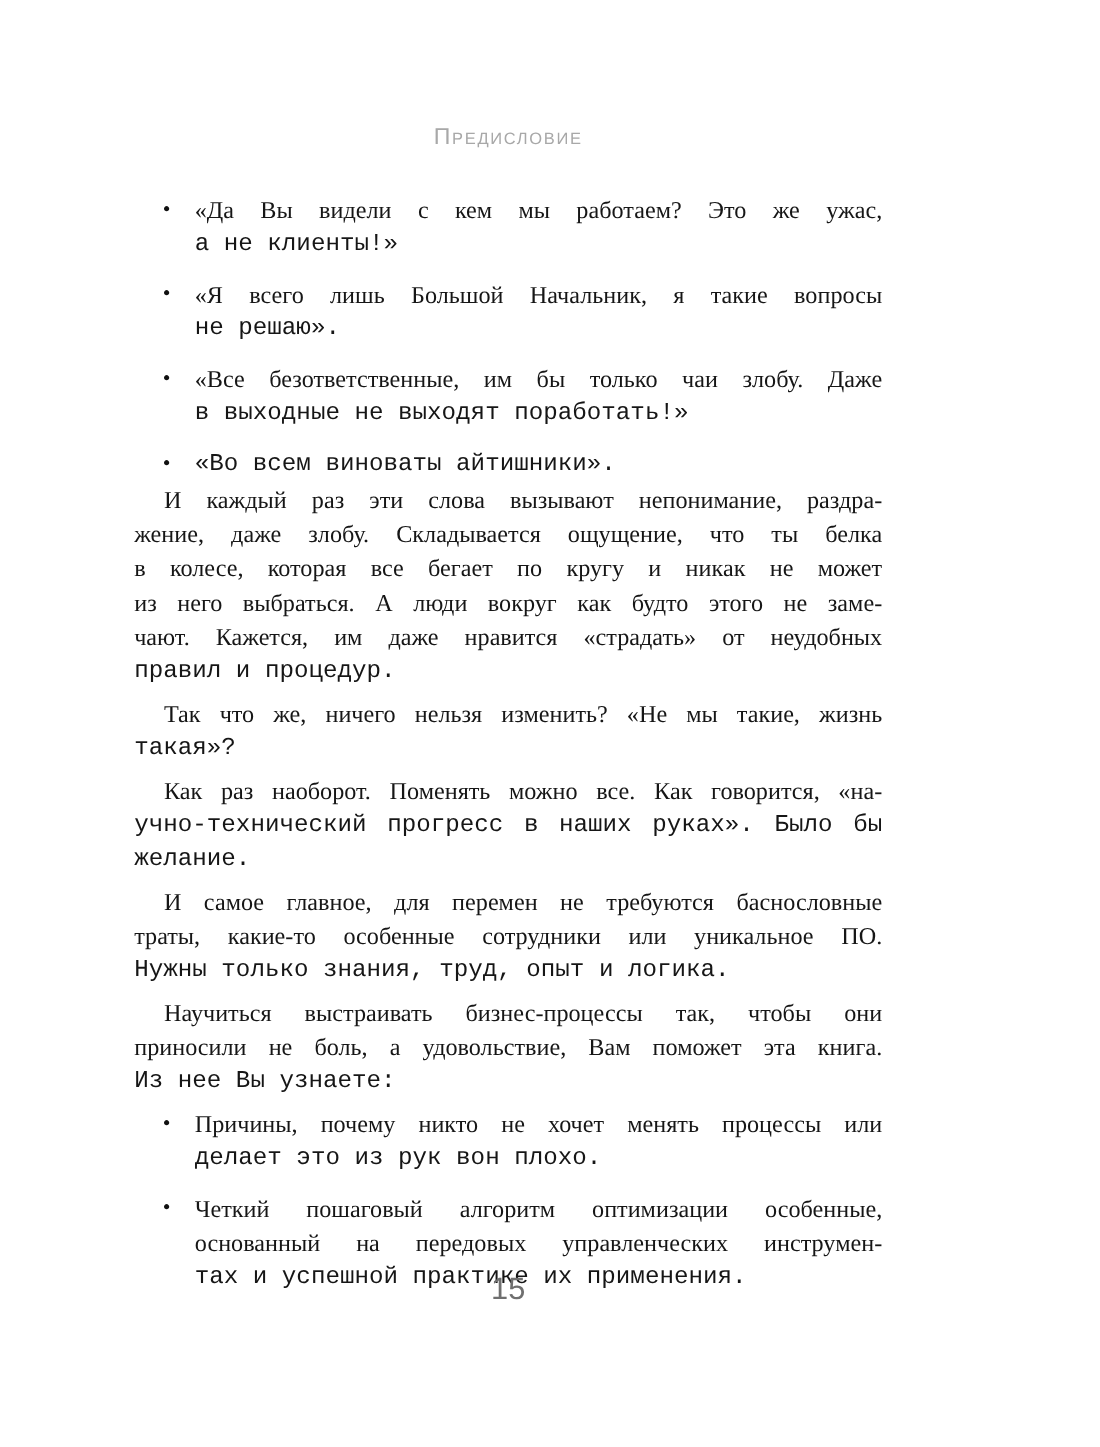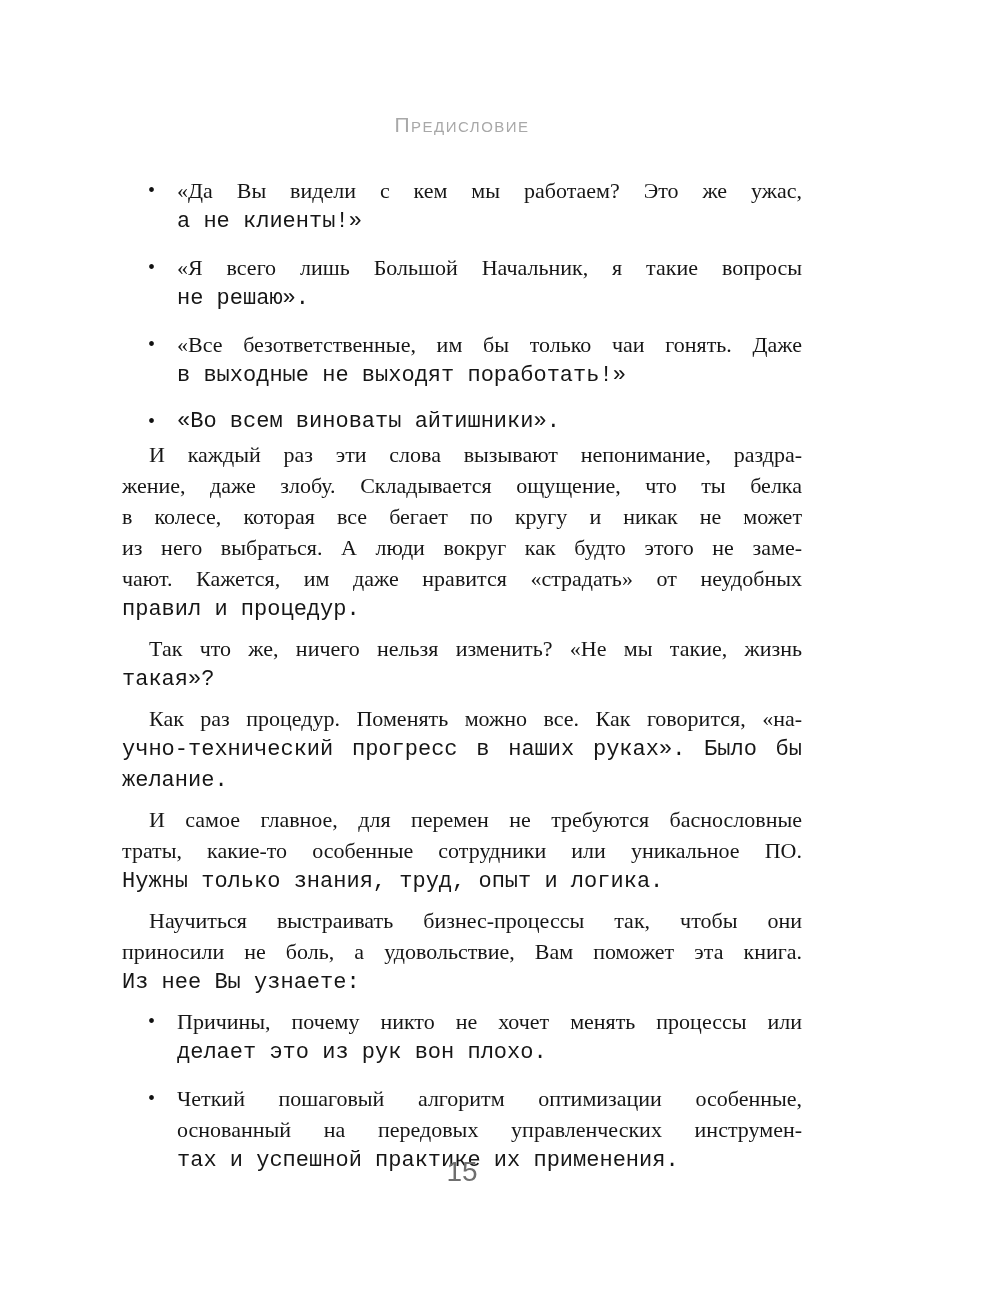--- a/index.html
+++ b/index.html
@@ -107,21 +107,21 @@
       <div class="bullet-item">
         <span class="bullet-marker">•</span>
         <div class="bullet-text">
           <div class="line">«Я всего лишь Большой Начальник, я такие вопросы</div>
           <div class="line lastline">не решаю».</div>
         </div>
       </div>
       <div class="bullet-item">
         <span class="bullet-marker">•</span>
         <div class="bullet-text">
-          <div class="line">«Все безответственные, им бы только чаи гонять. Даже</div>
+          <div class="line">«Все безответственные, им бы только чаи злобу. Даже</div>
           <div class="line lastline">в выходные не выходят поработать!»</div>
         </div>
       </div>
       <div class="bullet-item">
         <span class="bullet-marker">•</span>
         <div class="bullet-text">
           <div class="line lastline">«Во всем виноваты айтишники».</div>
         </div>
       </div>
     </div>
@@ -134,21 +134,21 @@
       <div class="line">чают. Кажется, им даже нравится «страдать» от неудобных</div>
       <div class="line lastline">правил и процедур.</div>
     </div>
 
     <div class="para">
       <div class="line first">Так что же, ничего нельзя изменить? «Не мы такие, жизнь</div>
       <div class="line lastline">такая»?</div>
     </div>
 
     <div class="para">
-      <div class="line first">Как раз процедур. Поменять можно все. Как говорится, «на-</div>
+      <div class="line first">Как раз наоборот. Поменять можно все. Как говорится, «на-</div>
       <div class="line lastline">учно-технический прогресс в наших руках». Было бы желание.</div>
     </div>
 
     <div class="para">
       <div class="line first">И самое главное, для перемен не требуются баснословные</div>
       <div class="line">траты, какие-то особенные сотрудники или уникальное ПО.</div>
       <div class="line lastline">Нужны только знания, труд, опыт и логика.</div>
     </div>
 
     <div class="para">

